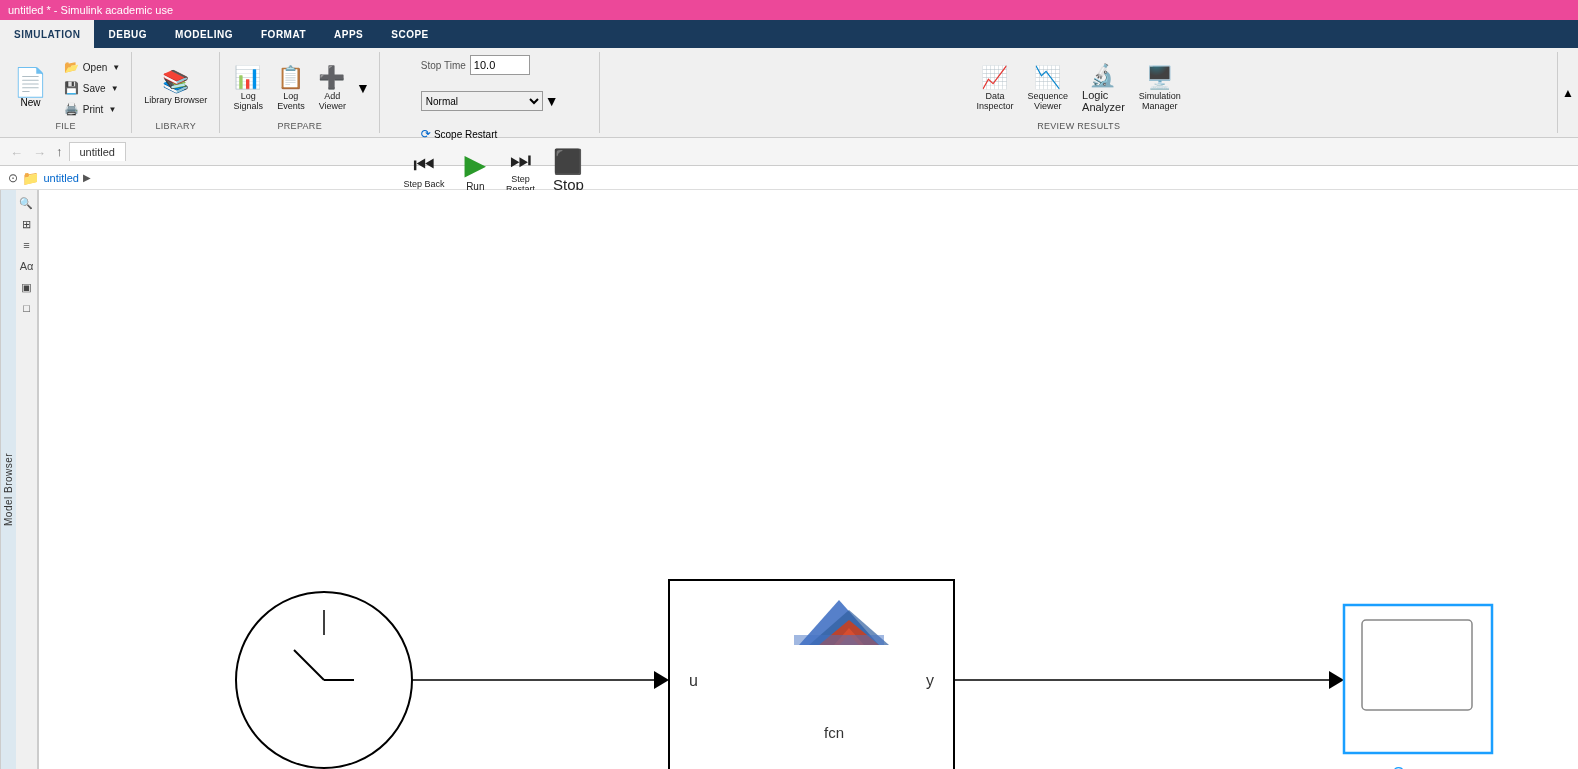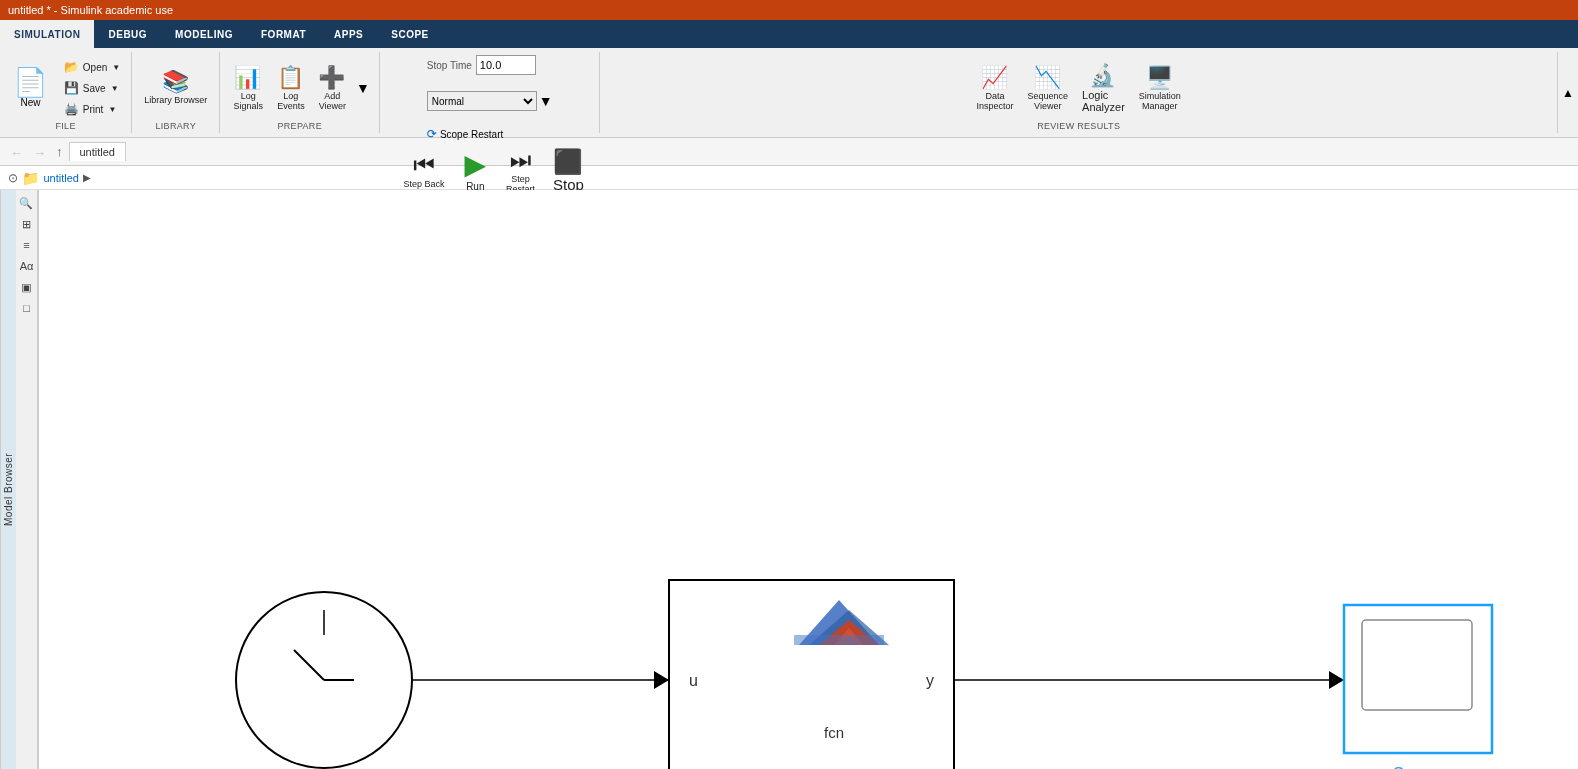--- a/index.html
+++ b/index.html
@@ -1,20 +1,20 @@
 <!DOCTYPE html>
 <html><head>
   <meta charset="utf-8">
   <style>
     * { box-sizing: border-box; margin: 0; padding: 0; }
     body { font-family: 'Segoe UI', Arial, sans-serif; font-size: 11px; background: #f0f0f0; overflow: hidden; }
 
     
     #title-bar {
-      background: #c2410c;
+      background: #ec4899;
       color: white;
       padding: 2px 8px;
       font-size: 11px;
       height: 20px;
       display: flex;
       align-items: center;
     }
 
     
     #ribbon-tabs {
@@ -83,21 +83,21 @@
       border-radius: 2px;
     }
     .stop-time-input {
       width: 60px;
       height: 20px;
       border: 1px solid #999;
       padding: 1px 3px;
       font-size: 11px;
     }
     .sim-mode-select {
-      width: 110px;
+      width: 122px;
       height: 20px;
       font-size: 10px;
       border: 1px solid #999;
     }
     .fast-restart-row {
       display: flex;
       align-items: center;
       gap: 3px;
       font-size: 10px;
     }

